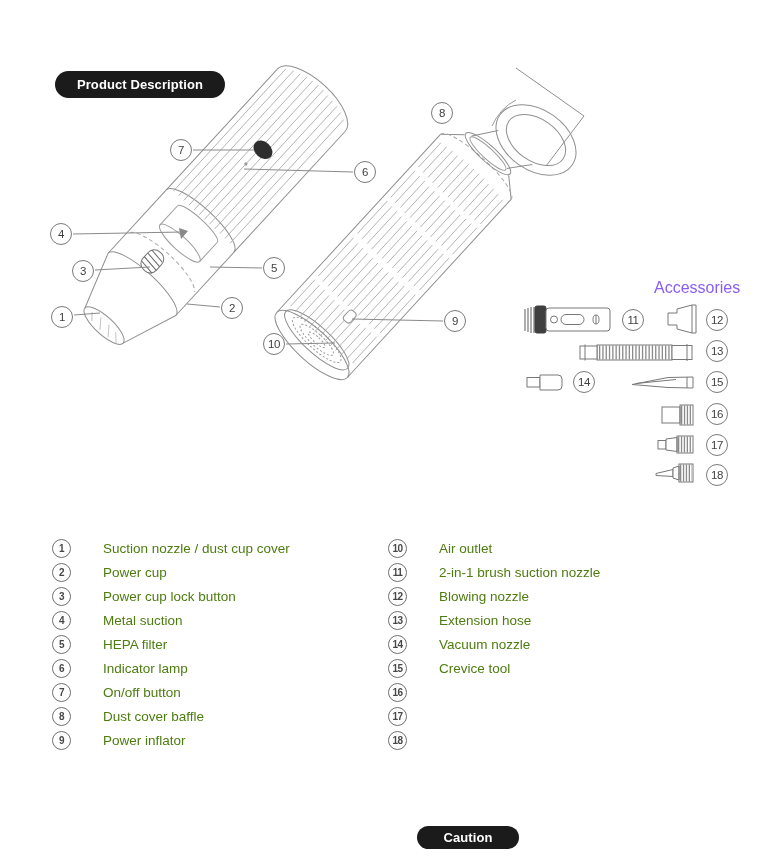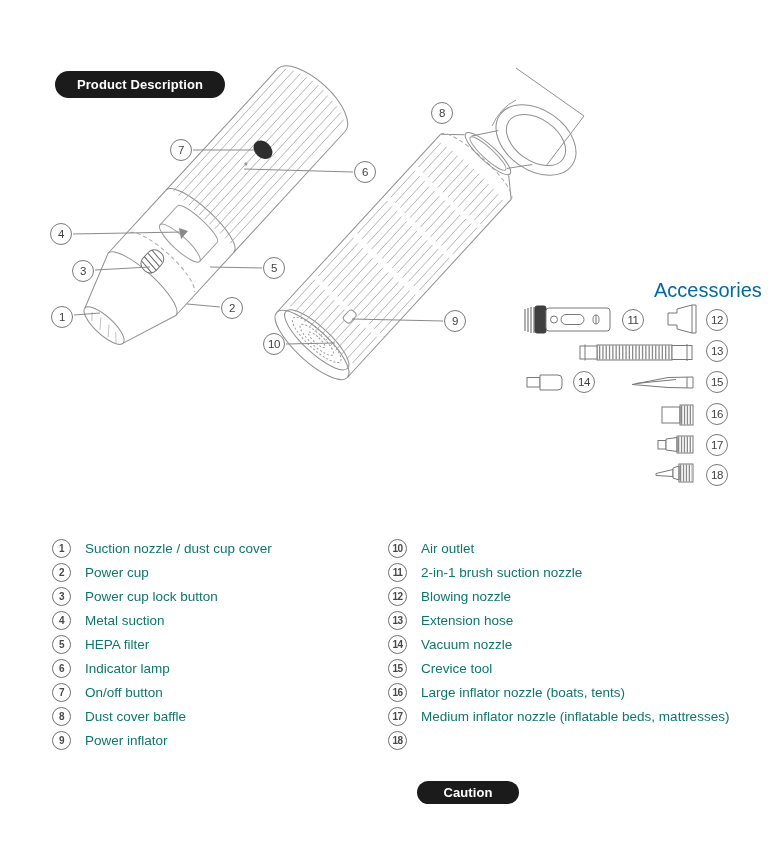--- a/index.html
+++ b/index.html
@@ -8,23 +8,23 @@
     position:relative; width:773px; height:865px; background:#ffffff;
     font-family:"Liberation Sans", sans-serif; overflow:hidden;
   }
   .badge {
     position:absolute; background:#1b1b1b; color:#fff; font-weight:bold;
     display:flex; align-items:center; justify-content:center;
     border-radius:14px; font-size:13px; letter-spacing:0.1px;
   }
   #badge-pd      { left:55px;  top:65px;  width:170px; height:27px;margin-top:6px; }
   #badge-byu     { left:52px;  top:825px; width:146px; height:23px; border-radius:12px; }
-  #badge-caution { left:417px; top:781px; width:102px; height:23px; border-radius:12px; }
-
-  .acc-title { position:absolute; left:654px; top:279px; font-size:20px; color:#0369a1; }
+  #badge-caution { left:417px; top:826px; width:102px; height:23px; border-radius:12px; }
+
+  .acc-title { position:absolute; left:654px; top:279px; font-size:16px; color:#8b5cf6; }
 
   svg.art { position:absolute; left:0; top:0; }
 
   
   .co {
     position:absolute; width:22px; height:22px; margin-left:-11px; margin-top:-11px;
     border:1.3px solid #7a7a7a; border-radius:50%; background:#fff;
     display:flex; align-items:center; justify-content:center;
     font-size:11.5px; color:#3f3f3f; letter-spacing:-0.5px;
   }
@@ -32,21 +32,21 @@
   
   .legend { position:absolute; display:flex; flex-direction:column; }
   #legend-left  { left:52px;  top:536px; }
   #legend-right { left:388px; top:536px; }
   .lrow { height:24px; display:flex; align-items:center; }
   .lnum {
     width:19px; height:19px; flex:none; border:1.2px solid #6f6f6f; border-radius:50%;
     display:flex; align-items:center; justify-content:center;
     font-size:10px; font-weight:bold; color:#474747; letter-spacing:-0.5px;
   }
-  .llabel { margin-left:14px; font-size:13.5px; color:#0f766e; white-space:nowrap; }
+  .llabel { margin-left:32px; font-size:13.5px; color:#4d7c0f; white-space:nowrap; }
 </style>
 </head>
 <body>
 
 <div class="page">
 
   <div class="badge" id="badge-pd">Product Description</div>
   <div class="badge" id="badge-caution">Caution</div>
 
   <div class="acc-title">Accessories</div>
@@ -289,24 +289,22 @@
     <div class="lrow">
       <span class="lnum">14</span>
       <span class="llabel">Vacuum nozzle</span>
     </div>
     <div class="lrow">
       <span class="lnum">15</span>
       <span class="llabel">Crevice tool</span>
     </div>
     <div class="lrow">
       <span class="lnum">16</span>
-      <span class="llabel">Large inflator nozzle (boats, tents)</span>
     </div>
     <div class="lrow">
       <span class="lnum">17</span>
-      <span class="llabel">Medium inflator nozzle (inflatable beds, mattresses)</span>
     </div>
     <div class="lrow">
       <span class="lnum">18</span>
     </div>
   </div>
 
 </div>
 
 </body></html>

